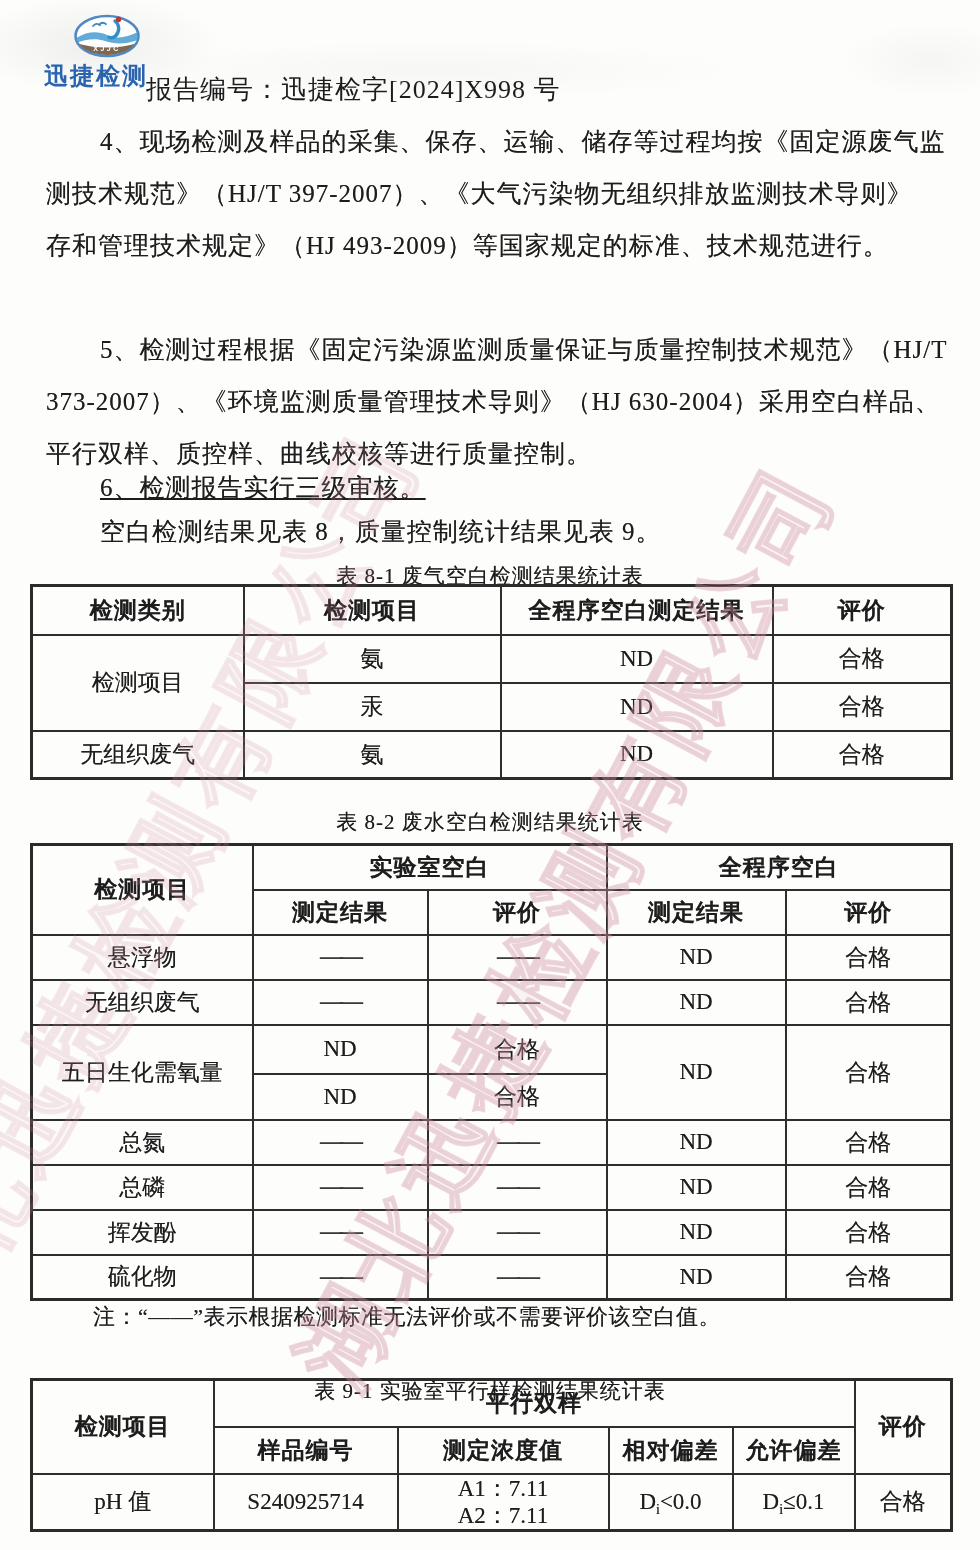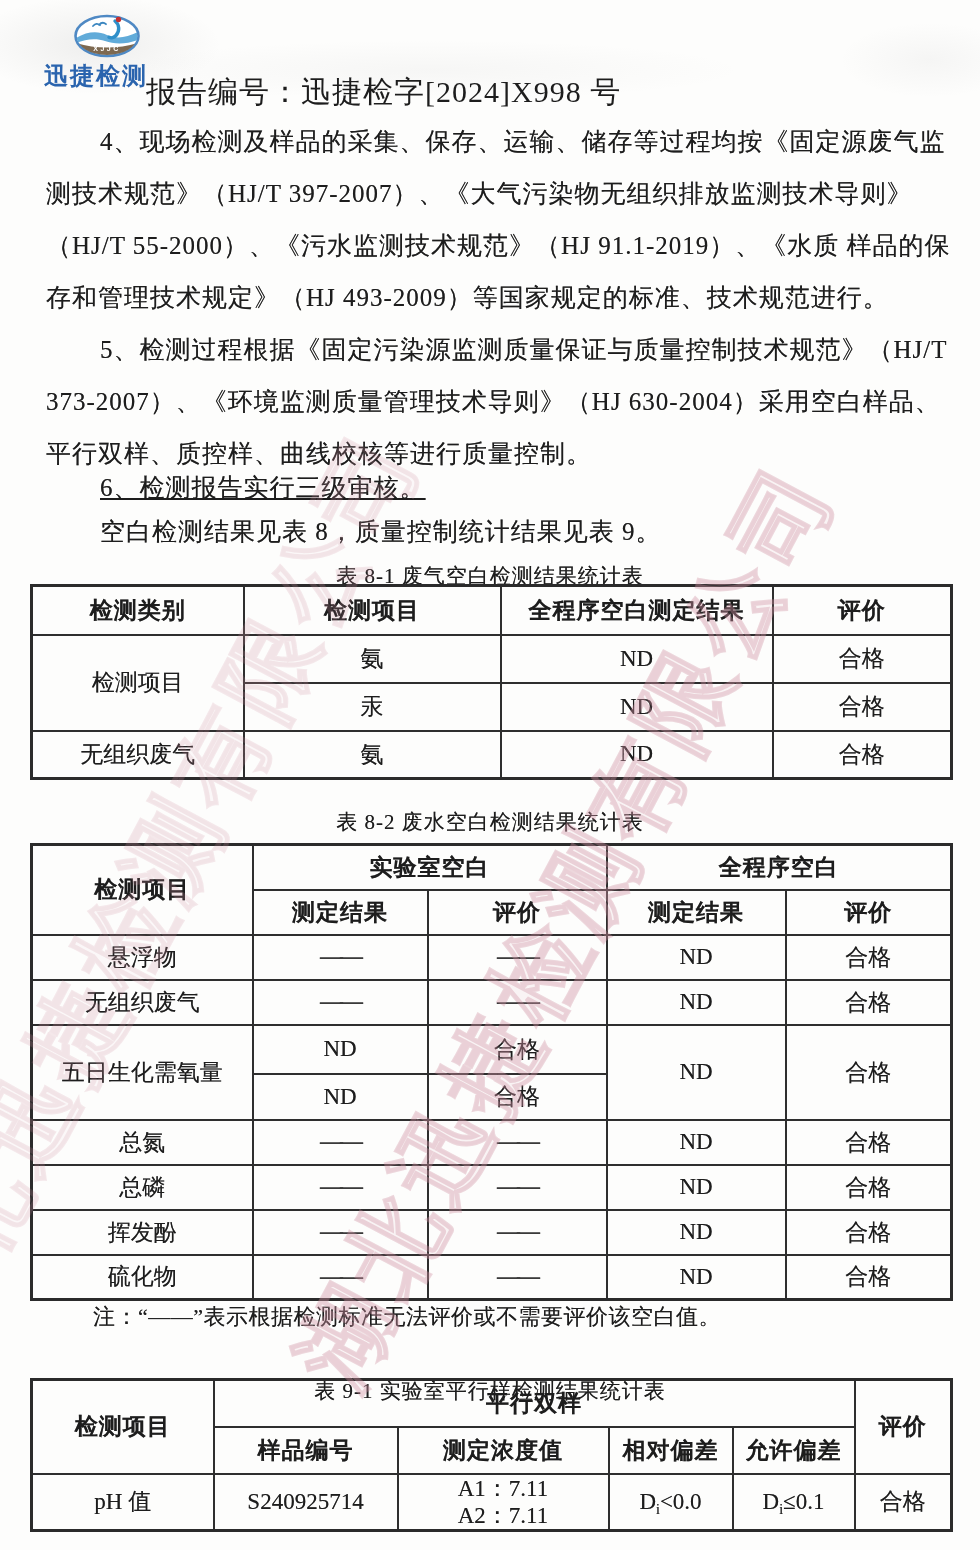--- a/index.html
+++ b/index.html
@@ -23,21 +23,21 @@
     -webkit-text-stroke:2px rgba(205,140,158,0.34);
     transform-origin:0 50%;transform:rotate(-62deg);
   }
   .wm2{left:-90px;top:1300px;opacity:.55;}
   .wm1{left:325px;top:1332px;}
   
   .logo-svg{position:absolute;left:74px;top:14px;}
   .logo-word{position:absolute;left:44px;top:60px;width:120px;
     font-family:"Liberation Sans","DejaVu Sans",sans-serif;
     font-weight:bold;font-size:24px;letter-spacing:2px;color:#2a64ae;}
-  .report-no{position:absolute;left:146px;top:72px;font-size:30px;letter-spacing:1px;}
+  .report-no{position:absolute;left:146px;top:72px;font-size:26px;letter-spacing:1px;}
   
   .para{position:absolute;left:46px;width:900px;font-size:25px;letter-spacing:1px;
         text-shadow:0 0 .4px rgba(0,0,0,.55);}
   .line{height:52px;line-height:52px;white-space:nowrap;}
   .indent{padding-left:54px;}
   .p4{top:116px;}
   .p5{top:324px;}
   .p6{top:462px;text-decoration:underline;}
   .p7{top:506px;}
   
@@ -89,21 +89,20 @@
     <path d="M19 12 Q 22.5 8, 26 11.2 M25 10.8 Q 28.5 7, 32 10.2" stroke="#3a86c0" stroke-width="1.8" fill="none" stroke-linecap="round"></path>
     <text x="33" y="36.5" text-anchor="middle" font-family="Liberation Sans, sans-serif" font-size="7" font-weight="bold" letter-spacing="2.5" fill="#ffffff">XJJC</text>
   </svg>
   <div class="logo-word">迅捷检测</div>
 
   <div class="report-no">报告编号：迅捷检字[2024]X998 号</div>
 
   <div class="para p4">
     <div class="line indent">4、现场检测及样品的采集、保存、运输、储存等过程均按《固定源废气监</div>
     <div class="line">测技术规范》（HJ/T 397-2007）、《大气污染物无组织排放监测技术导则》</div>
-    <div class="line">（HJ/T 55-2000）、《污水监测技术规范》（HJ 91.1-2019）、《水质 样品的保</div>
     <div class="line">存和管理技术规定》（HJ 493-2009）等国家规定的标准、技术规范进行。</div>
   </div>
 
   <div class="para p5">
     <div class="line indent">5、检测过程根据《固定污染源监测质量保证与质量控制技术规范》（HJ/T</div>
     <div class="line">373-2007）、《环境监测质量管理技术导则》（HJ 630-2004）采用空白样品、</div>
     <div class="line">平行双样、质控样、曲线校核等进行质量控制。</div>
   </div>
 
   <div class="para p6">

